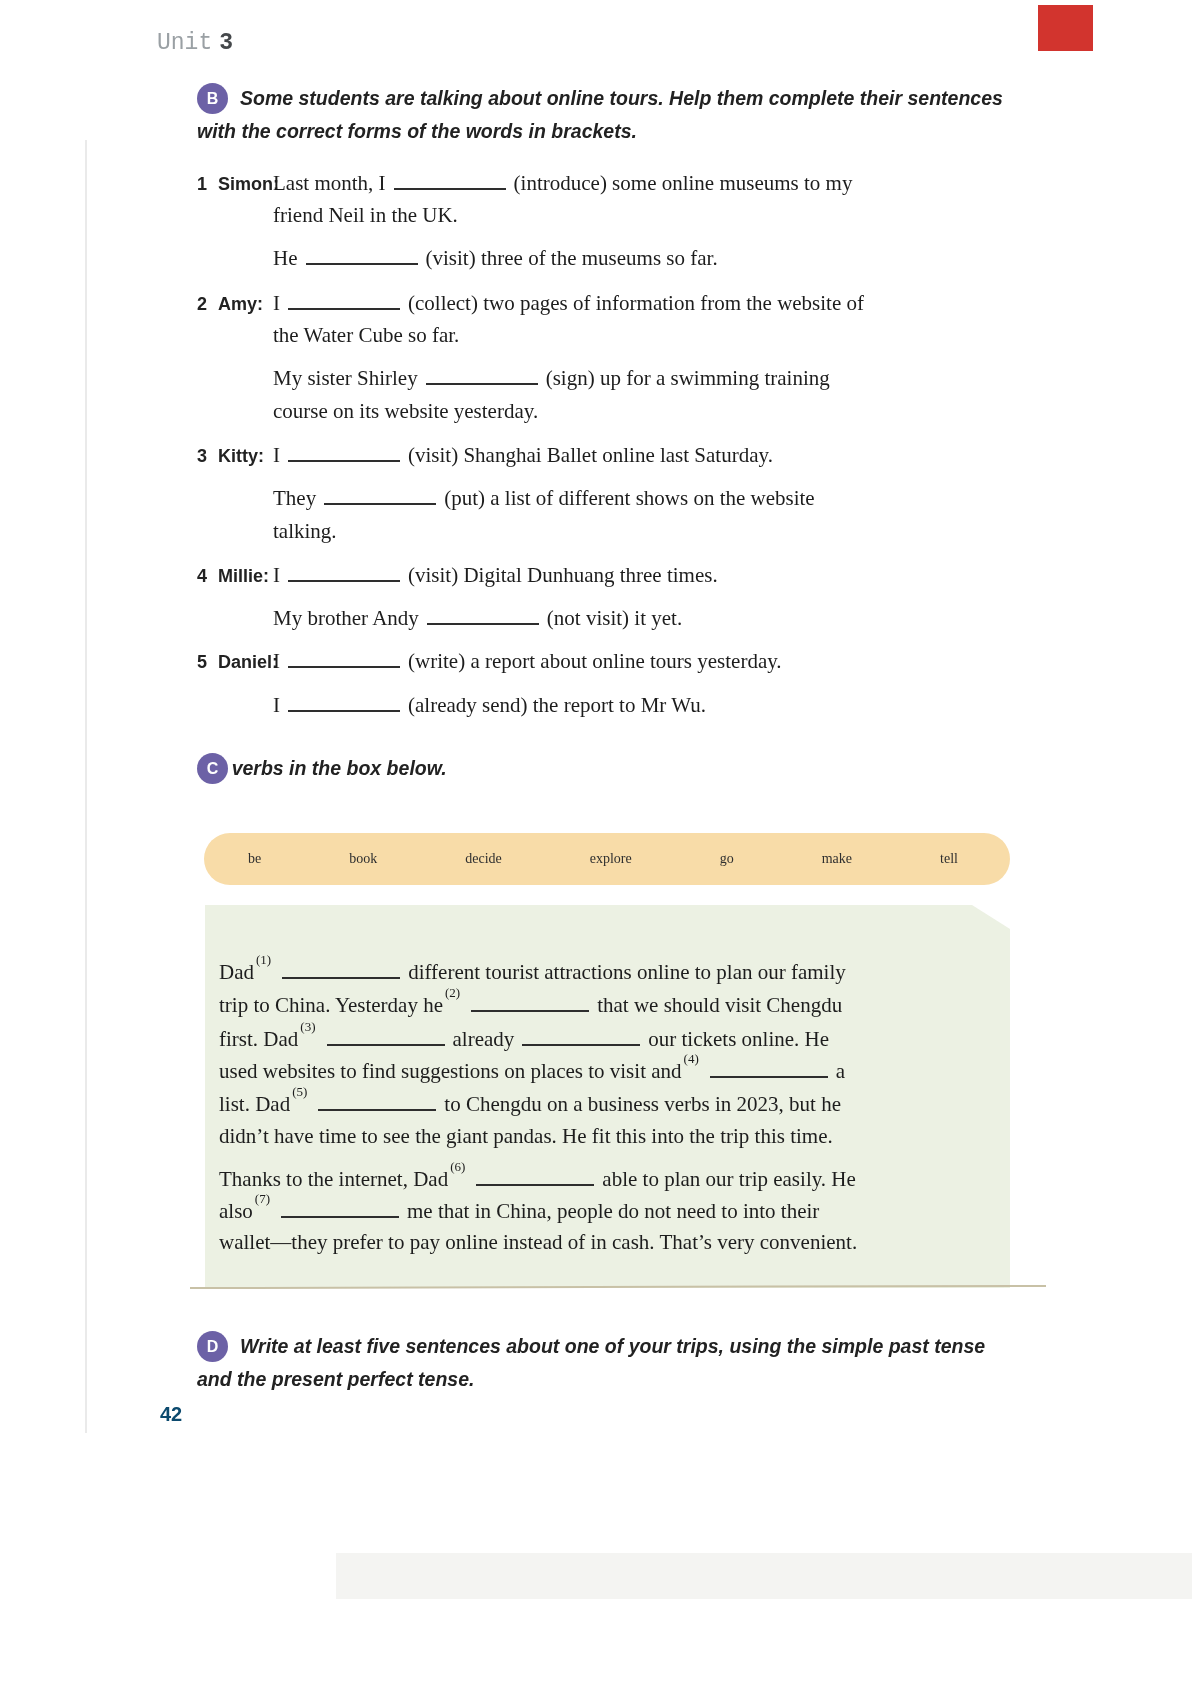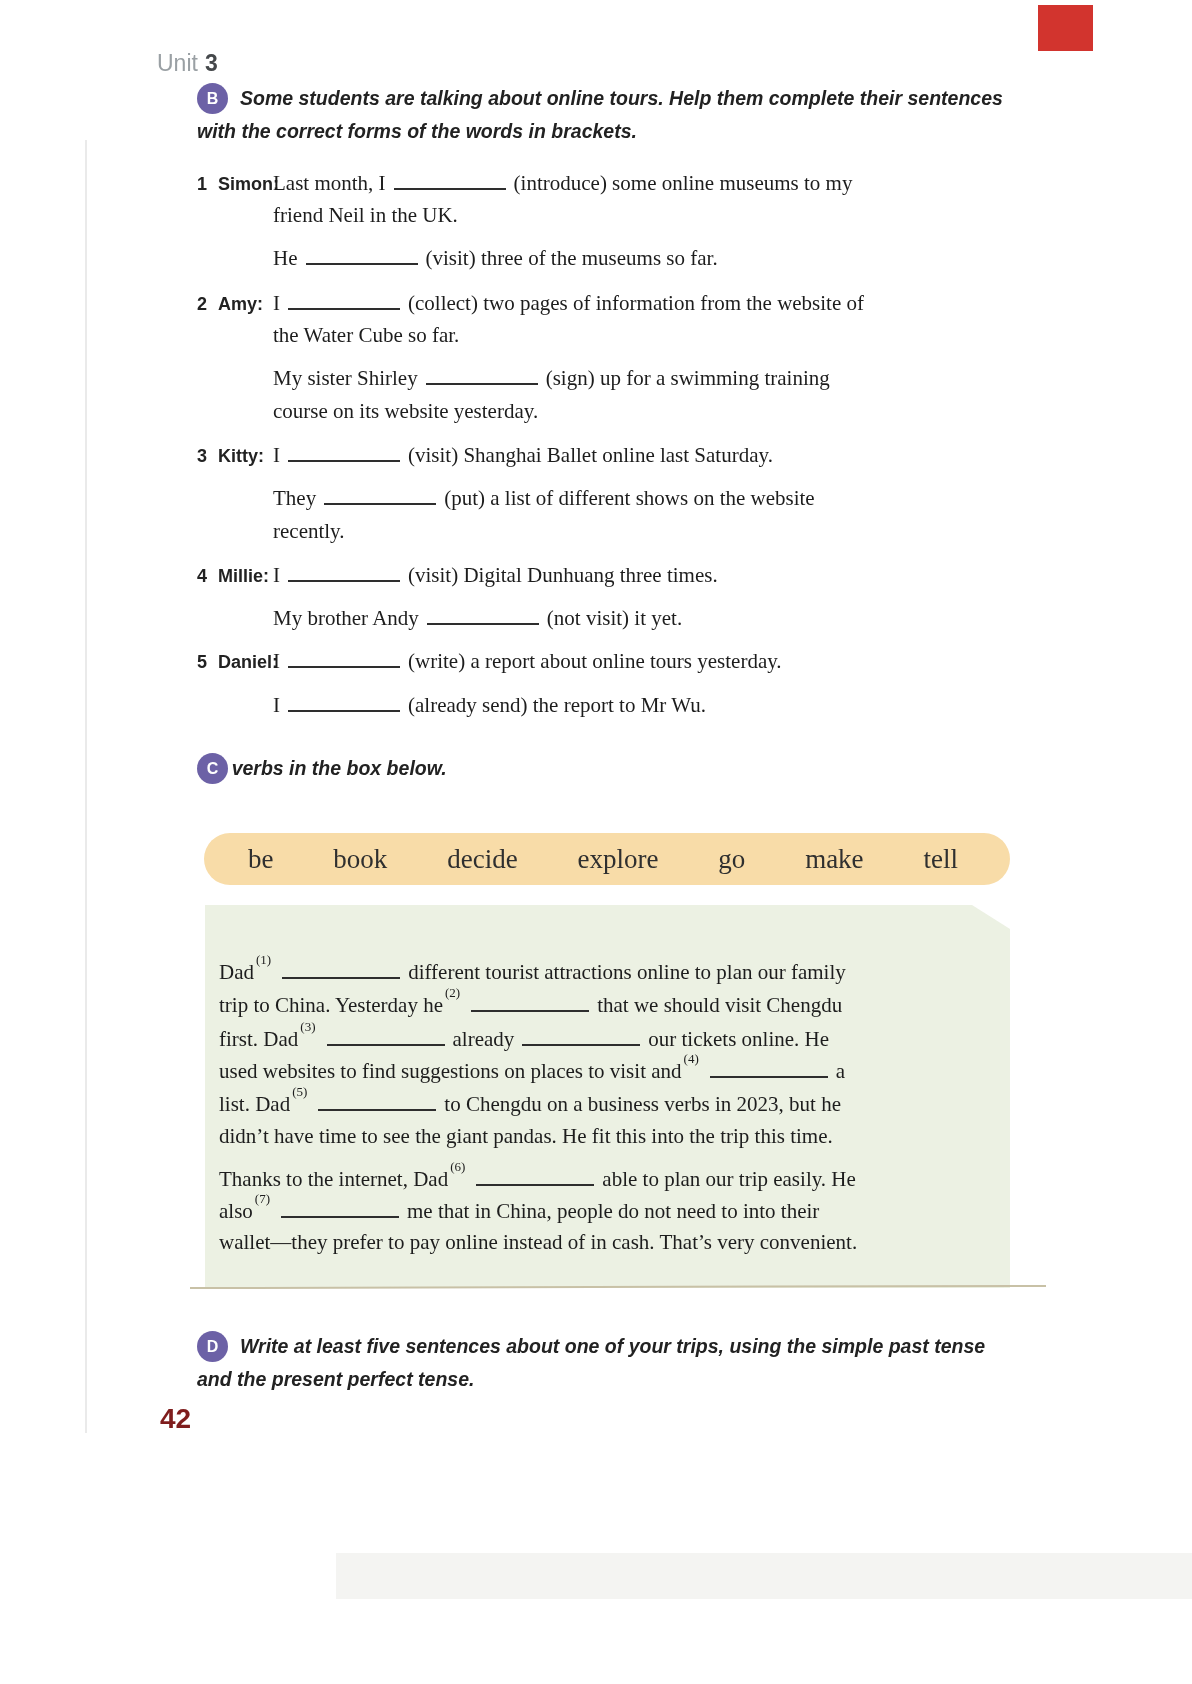--- a/index.html
+++ b/index.html
@@ -1,48 +1,48 @@
 <!DOCTYPE html>
 <html><head>
 <meta charset="utf-8">
 <style>
   html,body{margin:0;padding:0;background:#fff;}
   .page{position:relative;width:1192px;height:1684px;background:#ffffff;overflow:hidden;
         font-family:"Liberation Serif",serif;color:#1d1d1d;}
   .margin-rule{position:absolute;left:85px;top:140px;width:2px;height:1293px;background:#eaeaea;}
   .red-tab{position:absolute;left:1038px;top:5px;width:55px;height:46px;background:#d2342e;}
-  .unit{position:absolute;left:157px;top:30px;font-family:Liberation Sans, sans-serif;
-        font-size:23px;color:#9aa0a4;margin-top:20px;}
+  .unit{position:absolute;left:157px;top:30px;font-family:Liberation Mono, monospace;
+        font-size:23px;color:#9aa0a4;}
   .unit .unit-num{color:#45484b;font-weight:700;margin-left:7px;}
   .instr{position:absolute;left:197px;width:820px;font-family:"Liberation Sans",sans-serif;
          font-style:italic;font-weight:600;font-size:19.5px;line-height:33px;color:#222;}
   .instr .l1{padding-left:43px;}
   .badge{position:absolute;left:0;top:1px;width:31px;height:31px;border-radius:50%;
          background:#6c61a6;color:#fff;font-style:normal;font-weight:700;font-size:16px;
          font-family:"Liberation Sans",sans-serif;display:flex;align-items:center;justify-content:center;}
   .bl{position:absolute;white-space:nowrap;font-size:21px;}
   .item-num{display:inline-block;width:21px;font-family:"Liberation Sans",sans-serif;
             font-weight:700;font-size:18px;color:#222;}
   .item-name{display:inline-block;width:55px;font-family:"Liberation Sans",sans-serif;
              font-weight:700;font-size:18px;color:#222;}
   .blank{display:inline-block;width:112px;height:2px;background:#2e2e2e;margin:0 8px;
          vertical-align:baseline;}
   .wordbank{position:absolute;left:204px;top:833px;width:806px;height:52px;background:#f8dca8;
             border-radius:26px;display:flex;align-items:center;justify-content:space-between;
-            padding:0 52px 0 44px;box-sizing:border-box;font-size:27px;color:#2f2f2f;}
+            padding:0 52px 0 44px;box-sizing:border-box;font-size:14px;color:#2f2f2f;}
   .paper{position:absolute;left:205px;top:905px;width:805px;height:383px;background:#ecf1e3;}
   .paper-fold{position:absolute;top:0;right:0;width:0;height:0;
               border-top:24px solid #ffffff;border-left:38px solid transparent;}
   .paper-edge{position:absolute;left:190px;top:1286px;width:856px;height:2px;background:#c8c1a6;
               transform:rotate(-0.15deg);}
   .gl{position:absolute;left:219px;white-space:nowrap;font-size:21px;text-align:center;}
   .gl .blank{width:118px;}
   sup.ref{font-size:13px;position:relative;top:-7px;margin:0 3px 0 2px;}
   .pageno{position:absolute;left:160px;top:1403px;font-family:"Liberation Sans",sans-serif;
-          font-weight:700;font-size:28px;color:#7f1d1d;}
+          font-weight:700;font-size:20px;color:#0c4a6e;}
   .shadow{position:absolute;left:336px;top:1553px;width:856px;height:46px;background:#f4f4f2;}
 </style>
 </head>
 <body>
 
 <div class="page">
 
   <div class="margin-rule"></div>
   <div class="red-tab"></div>
   <div class="shadow"></div>
@@ -59,21 +59,21 @@
   <div class="bl" style="left:273px;top:203px"><span>friend Neil in the UK.</span></div>
   <div class="bl" style="left:273px;top:246px"><span>He</span><span class="blank"></span><span>(visit) three of the museums so far.</span></div>
 
   <div class="bl" style="left:197px;top:291px"><span class="item-num">2</span><span class="item-name">Amy:</span><span>I</span><span class="blank"></span><span>(collect) two pages of information from the website of</span></div>
   <div class="bl" style="left:273px;top:323px"><span>the Water Cube so far.</span></div>
   <div class="bl" style="left:273px;top:366px"><span>My sister Shirley</span><span class="blank"></span><span>(sign) up for a swimming training</span></div>
   <div class="bl" style="left:273px;top:399px"><span>course on its website yesterday.</span></div>
 
   <div class="bl" style="left:197px;top:443px"><span class="item-num">3</span><span class="item-name">Kitty:</span><span>I</span><span class="blank"></span><span>(visit) Shanghai Ballet online last Saturday.</span></div>
   <div class="bl" style="left:273px;top:486px"><span>They</span><span class="blank"></span><span>(put) a list of different shows on the website</span></div>
-  <div class="bl" style="left:273px;top:519px"><span>recently.</span></div>
+  <div class="bl" style="left:273px;top:519px"><span>talking.</span></div>
 
   <div class="bl" style="left:197px;top:563px"><span class="item-num">4</span><span class="item-name">Millie:</span><span>I</span><span class="blank"></span><span>(visit) Digital Dunhuang three times.</span></div>
   <div class="bl" style="left:273px;top:606px"><span>My brother Andy</span><span class="blank"></span><span>(not visit) it yet.</span></div>
 
   <div class="bl" style="left:197px;top:649px"><span class="item-num">5</span><span class="item-name">Daniel:</span><span>I</span><span class="blank"></span><span>(write) a report about online tours yesterday.</span></div>
   <div class="bl" style="left:273px;top:693px"><span>I</span><span class="blank"></span><span>(already send) the report to Mr Wu.</span></div>
 
   <div class="instr" style="top:752px">
     <span class="badge">C</span>
     <div class="l2">the verbs in the box below.</div>

